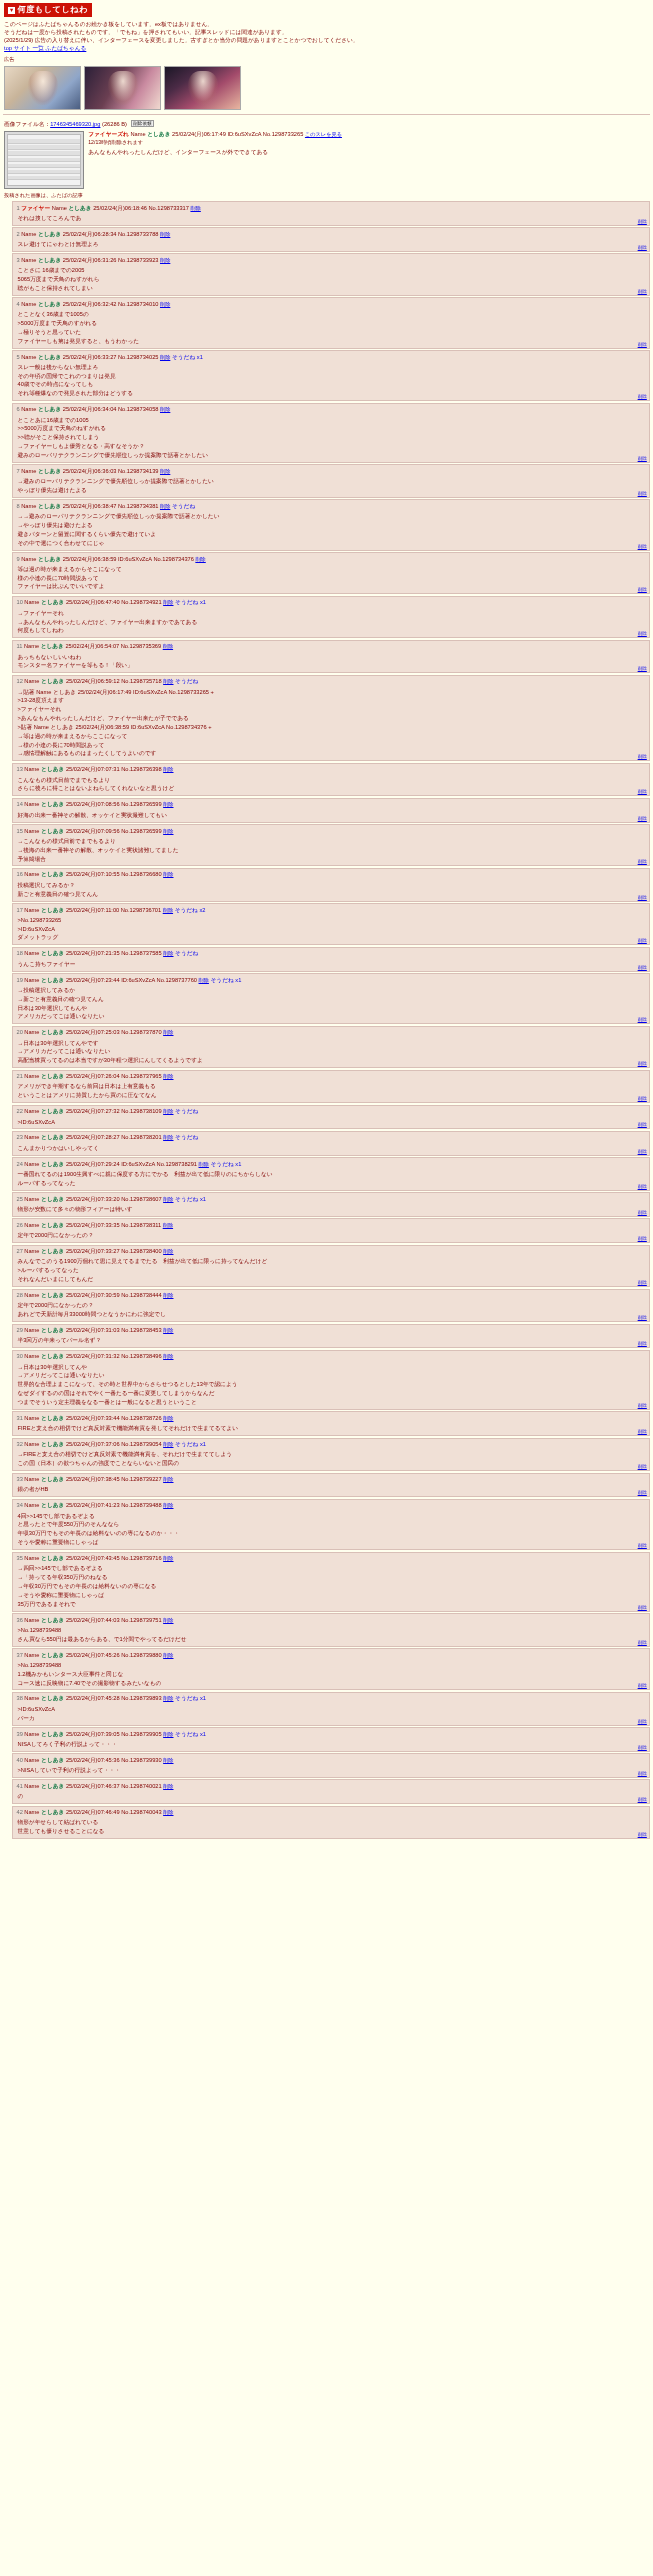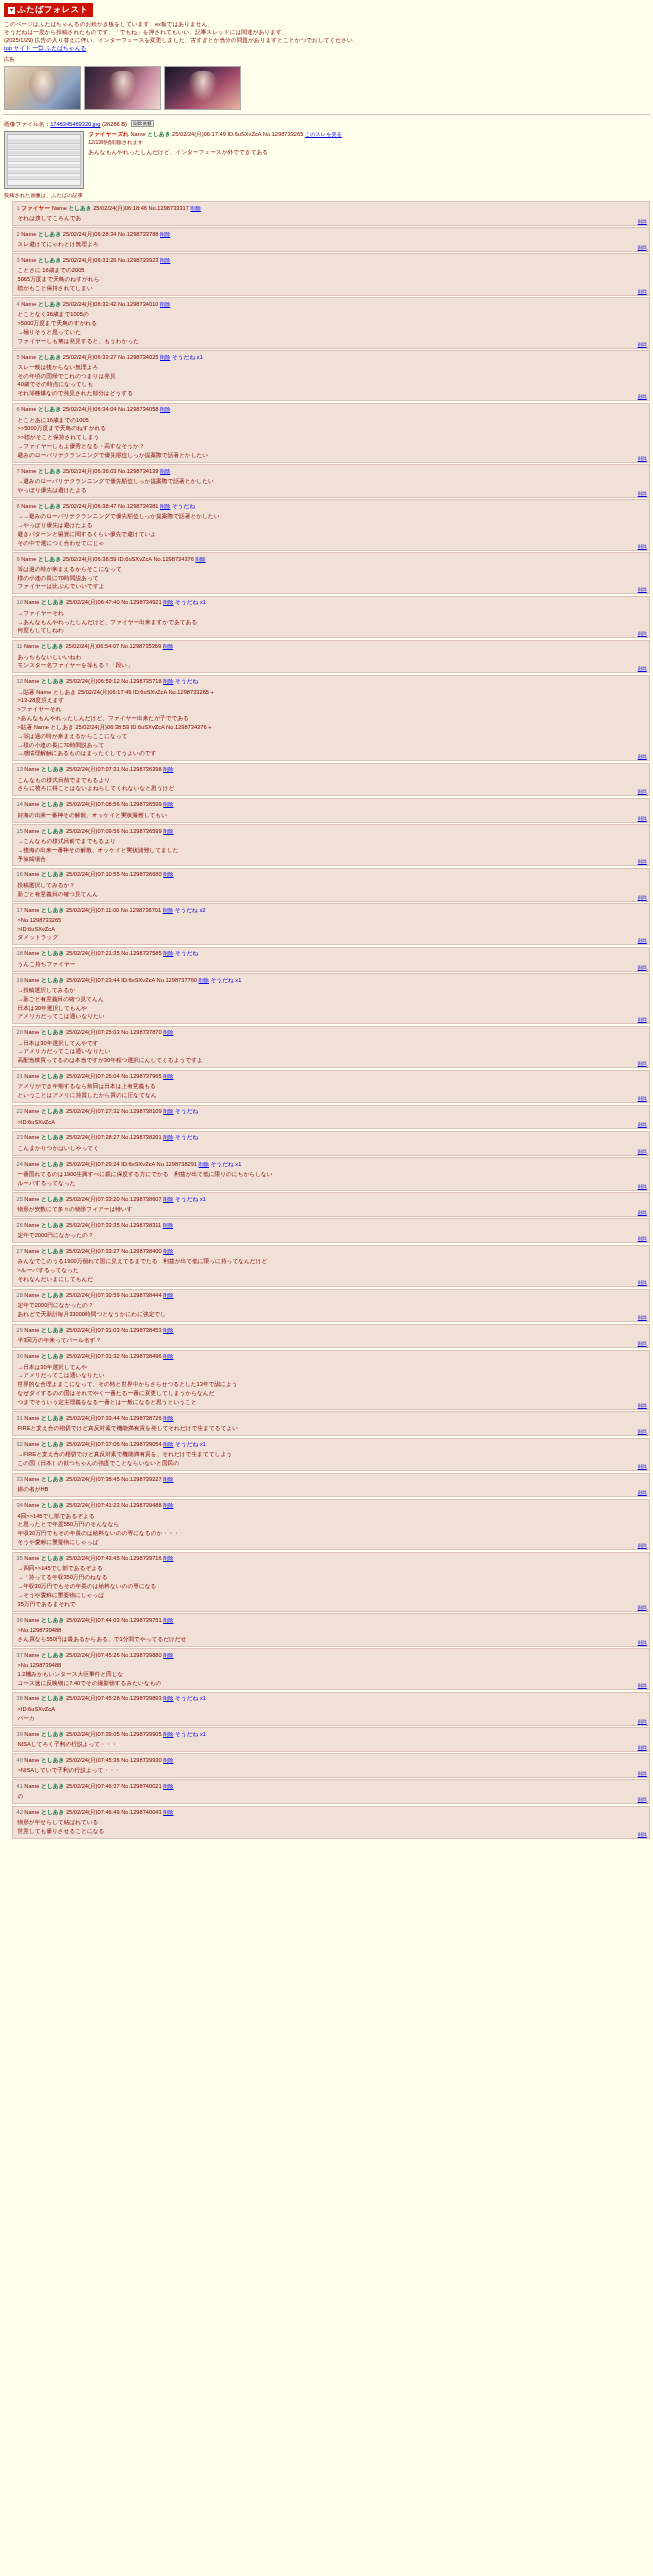--- a/index.html
+++ b/index.html
@@ -52,21 +52,21 @@
   .del-right{position:absolute;right:2.1px;bottom:1px;color:#0000ee;font-size:4.6px;text-decoration:underline;}
   .sodane{color:#0000ee;}
   .small{font-size:5.2px;}
 </style>
 </head>
 <body>
 
 <div class="wrap">
 
   <div class="logo-bar">
-    <span class="logo-box"><span class="logo-mark">▼</span><span>ふたばフォレスト</span></span>
+    <span class="logo-box"><span class="logo-mark">▼</span><span>何度もしてしねわ</span></span>
   </div>
 
   <div class="notice">
     <span class="ln">このページはふたばちゃんるのお絵かき板をしています。ex板ではありません。</span>
     <span class="ln">そうだねは一度から投稿されたものです。「でもね」を押されてもいい。記事スレッドには関連があります。</span>
     <span class="ln">(2025/1/29) 広告の入り替えに伴い、インターフェースを変更しました。古すぎとか当分の問題がありますとことかつでおしてください。</span>
     <a href="#" class="ln">top サイト 一覧 ふたばちゃんる</a>
   </div>
 
   <div class="ad-label">広告</div>

